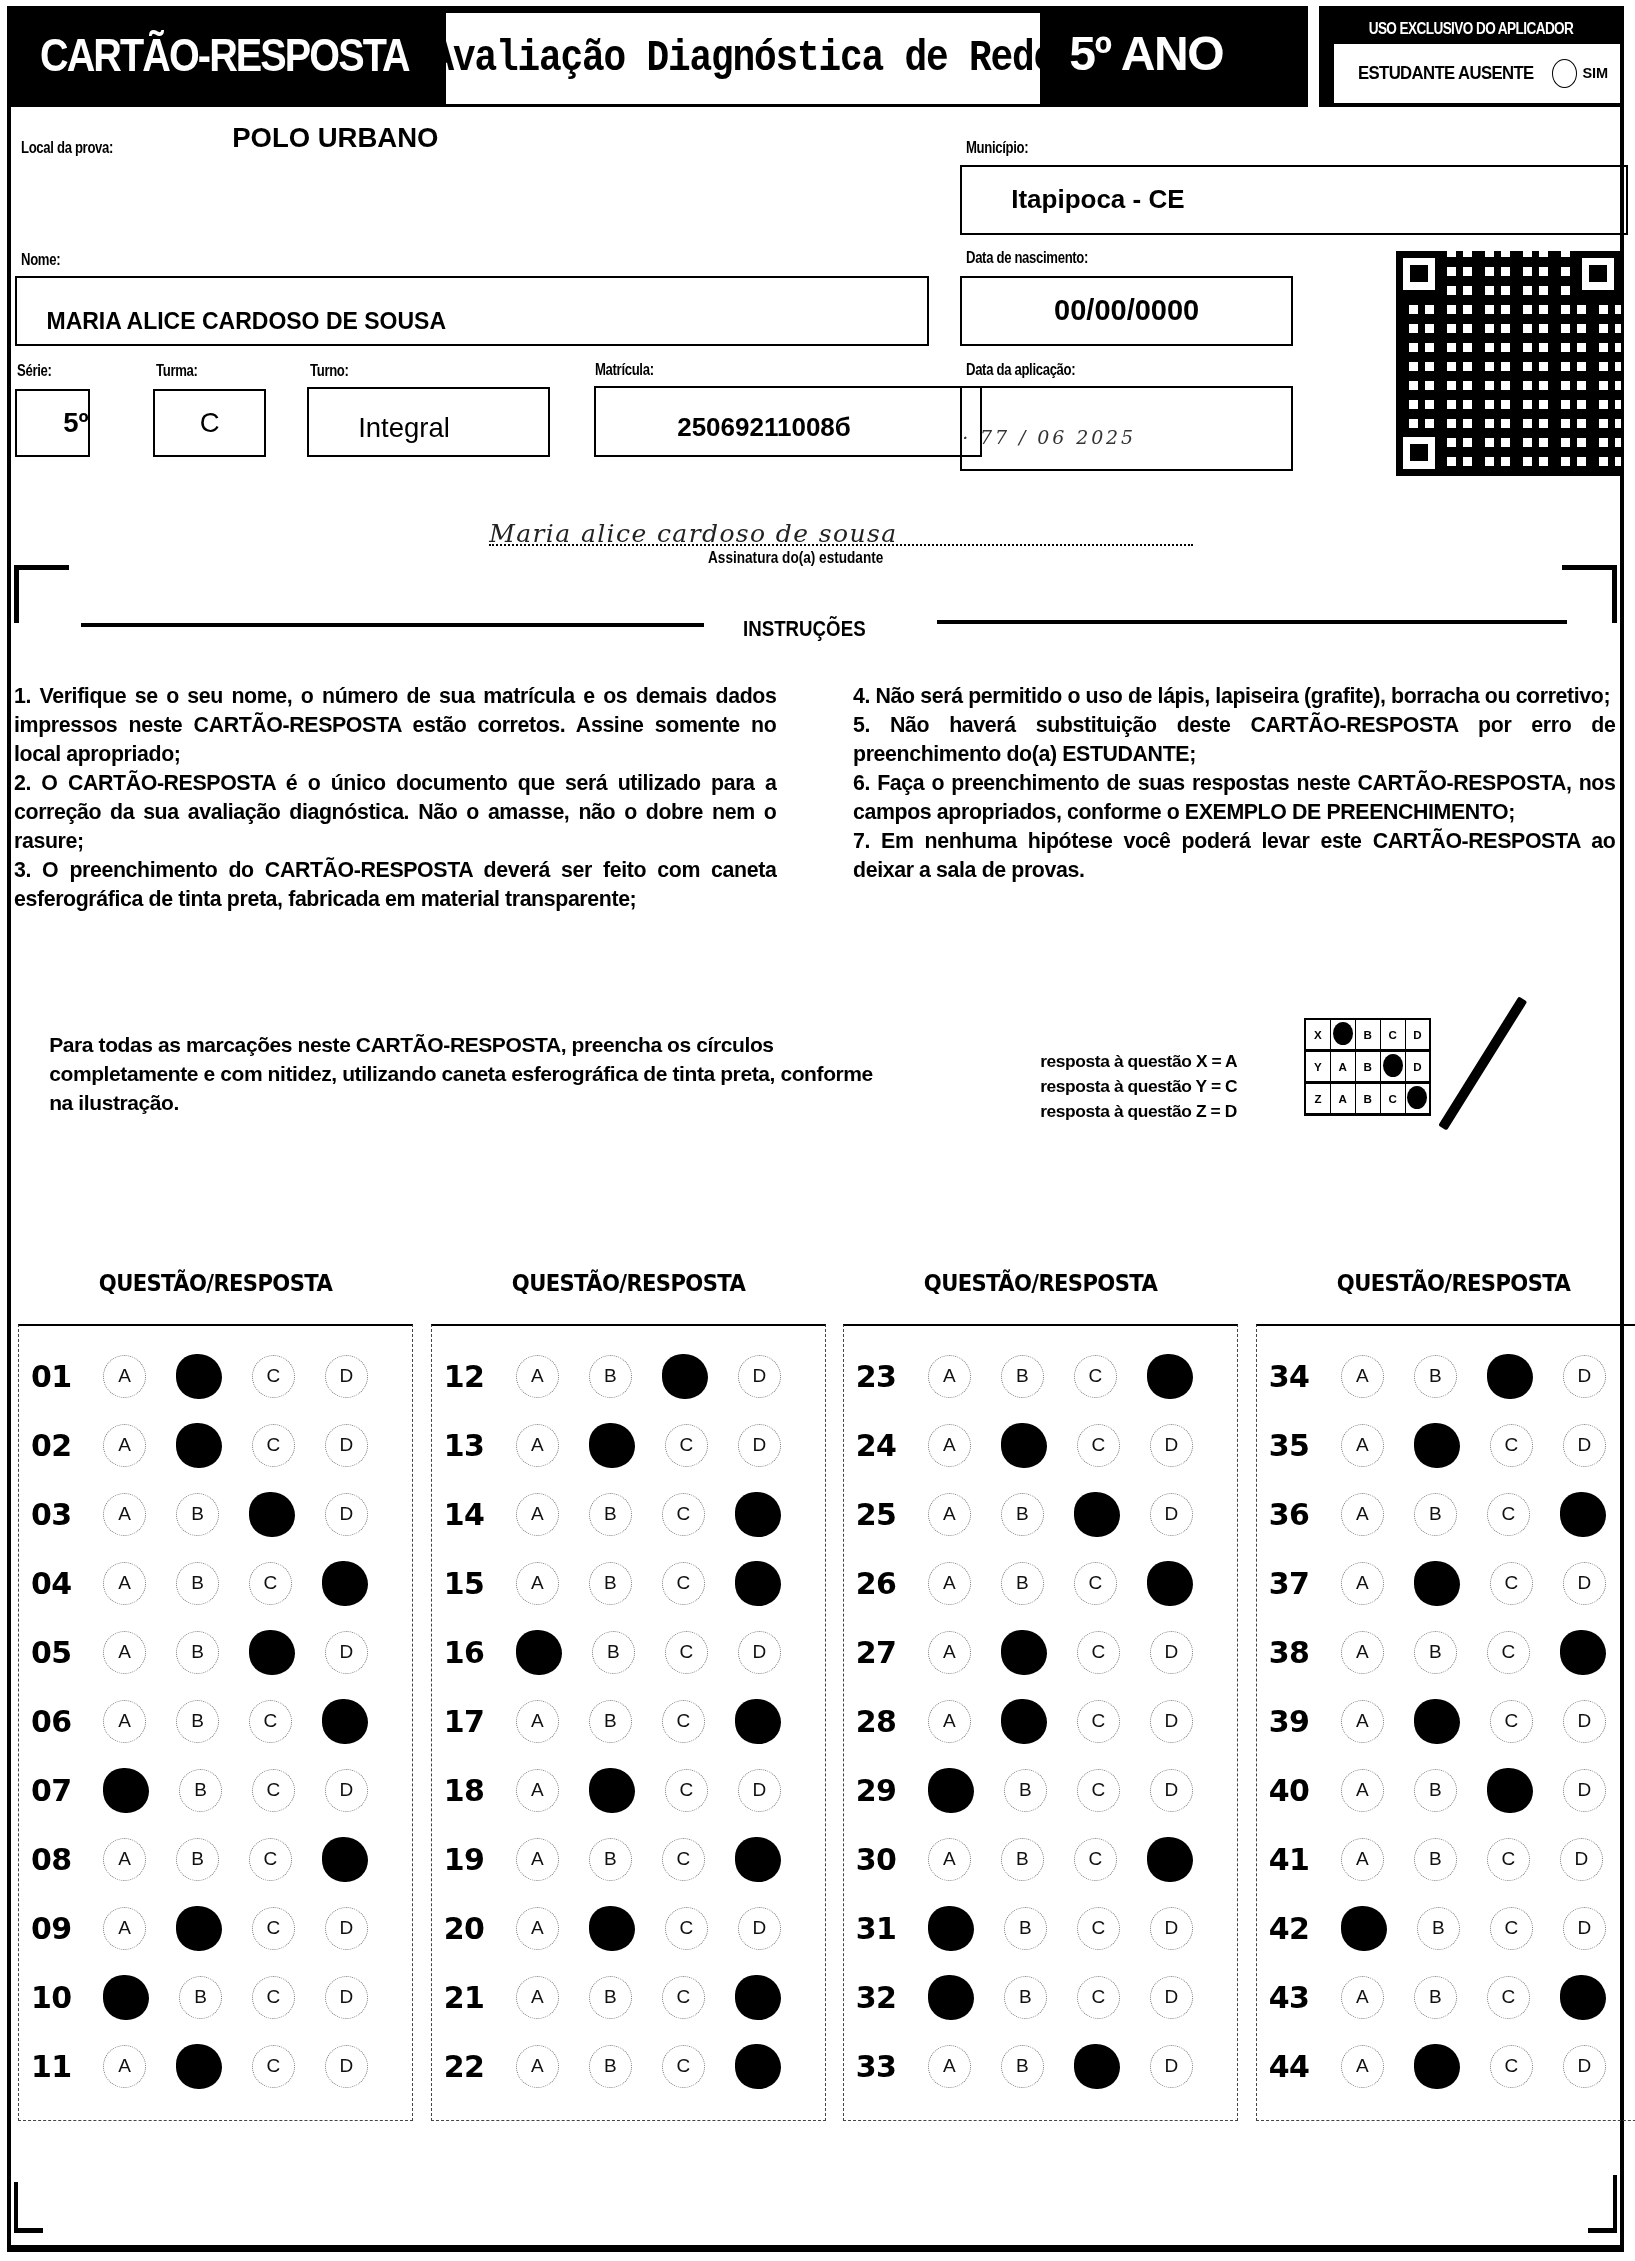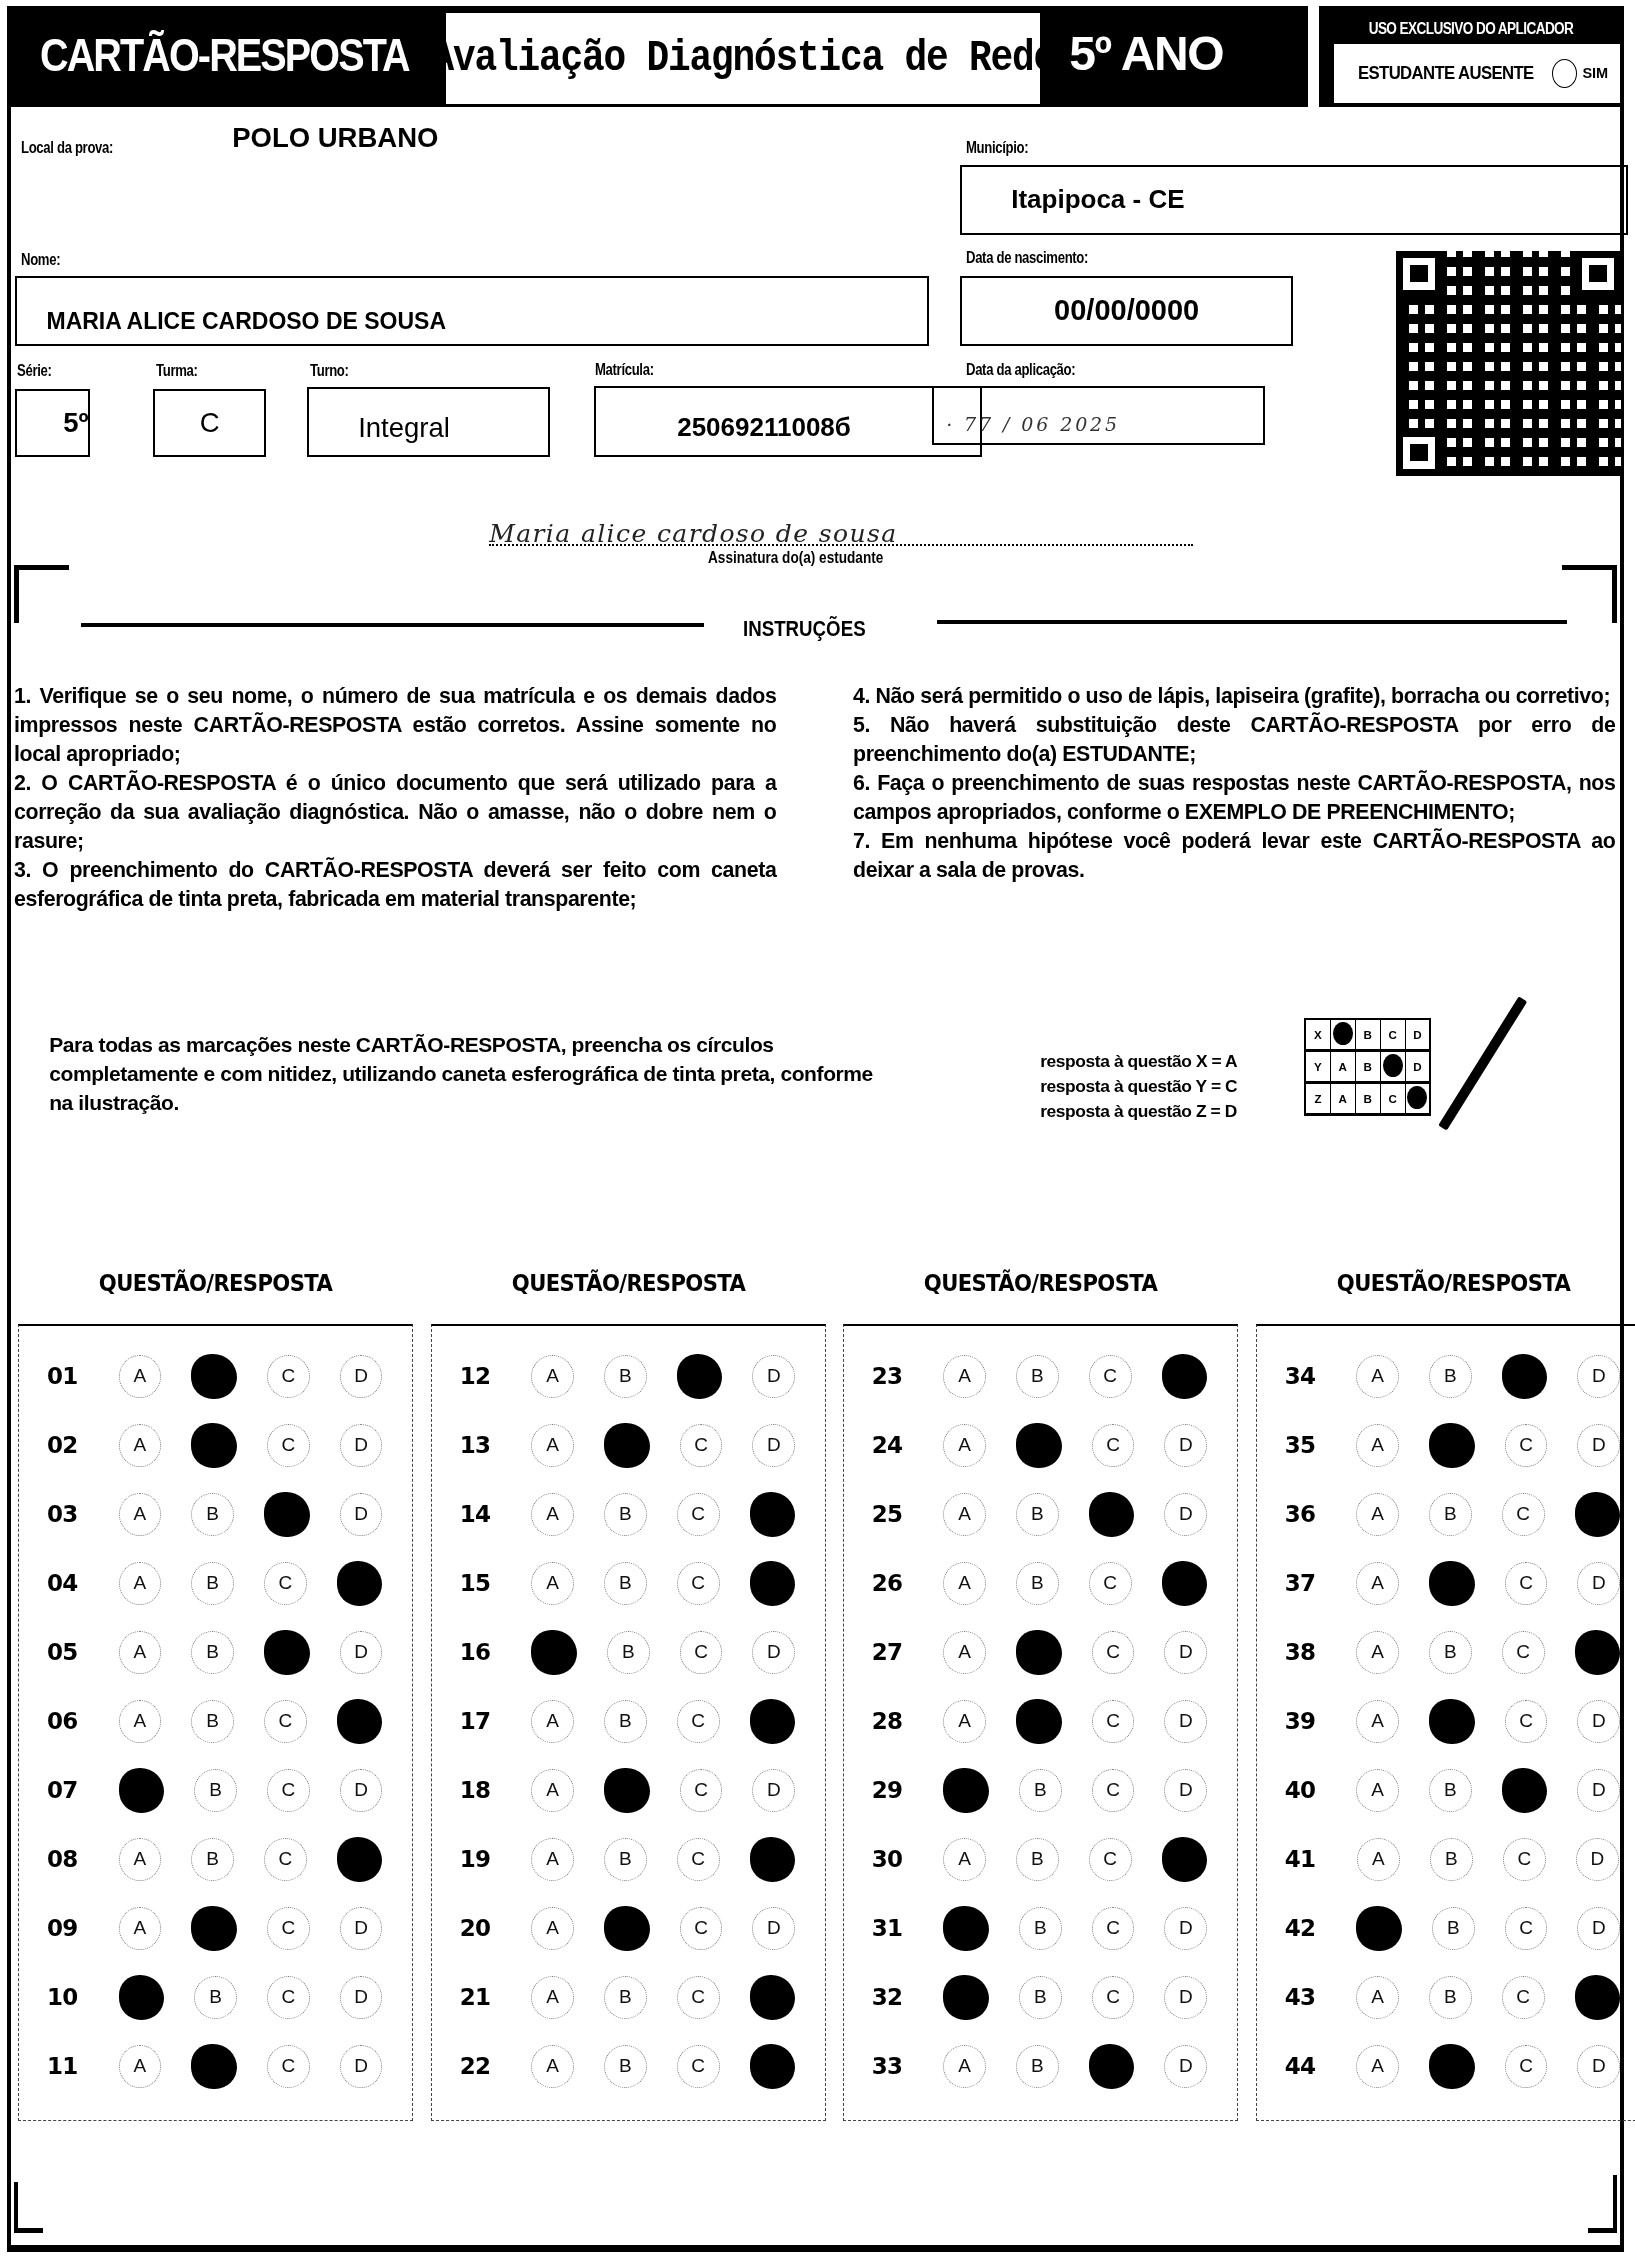--- a/index.html
+++ b/index.html
@@ -71,21 +71,21 @@
   .ex-dot { display: inline-block; width: 20px; height: 23px; border-radius: 50%; background: #000; }
   .pen { position: absolute; left: 1507px; top: 993px; width: 10px; height: 152px; background: #000;
          transform: rotate(32deg); transform-origin: top; border-radius: 2.2px; }
 
   
   .qcol { position: absolute; top: 1264px; width: 395px; }
   .qtitle { text-align: center; font-size: 23px; font-weight: bold; font-family: "DejaVu Sans", sans-serif;
             letter-spacing: -0.7px; transform: scaleX(0.92); height: 36px; }
   .qbox { margin-top: 18px; border: 1.4px dashed #444; border-top: 2.2px solid #000; height: 797px; padding-top: 16px; }
   .qrow { display: flex; align-items: center; height: 69px; padding-left: 11.6px; }
-  .qnum { width: 72px; font-size: 23px; font-weight: bold; font-family: "DejaVu Sans", sans-serif; letter-spacing: -0.7px; margin-left: 16px; }
+  .qnum { width: 72px; font-size: 30px; font-weight: bold; font-family: "DejaVu Sans", sans-serif; letter-spacing: -0.7px; }
   .bub { width: 43px; height: 43px; border: 1.1px dotted #777; border-radius: 50%; margin-right: 30px;
          display: flex; align-items: center; justify-content: center; font-size: 19px; color: #111; }
   .bub.on { background: #000; border: none; width: 46px; height: 45px; border-radius: 46% 54% 50% 50%; }
 </style>
 </head>
 <body>
 
 <div class="page">
 
   <div class="hdr-black">
@@ -130,21 +130,21 @@
   </div>
   <div class="lbl" style="left:299px;top:356px;">Turno:</div>
   <div class="fbox" style="left:296px;top:381px;width:243px;height:70px;padding-left:49px;padding-top:11.6px;">
     <span class="fval" style="font-size:27.5px;font-weight:normal;">Integral</span>
   </div>
   <div class="lbl" style="left:584px;top:355px;">Matrícula:</div>
   <div class="fbox" style="left:583px;top:380px;width:388px;height:71px;padding-left:81px;padding-top:11.6px;">
     <span class="fval" style="font-size:26px;">25069211008б</span>
   </div>
   <div class="lbl" style="left:955px;top:355px;">Data da aplicação:</div>
-  <div class="fbox" style="left:921px;top:380px;width:333px;height:59px;padding-left:12px;padding-top:17.4px;">
+  <div class="fbox" style="left:949px;top:380px;width:333px;height:85px;padding-left:0;padding-top:17.4px;">
     <span style="font-family:'DejaVu Serif',serif;font-style:italic;font-size:19px;color:#333;letter-spacing:2.9px;white-space:nowrap;">· 77 / 06 2025</span>
   </div>
 
   <div class="qr">
     <div class="qr-finder" style="left:0;top:0;"></div>
     <div class="qr-finder" style="right:0;top:0;"></div>
     <div class="qr-finder" style="left:0;bottom:0;"></div>
   </div>
 
   <div class="sign">Maria alice cardoso de sousa</div>

